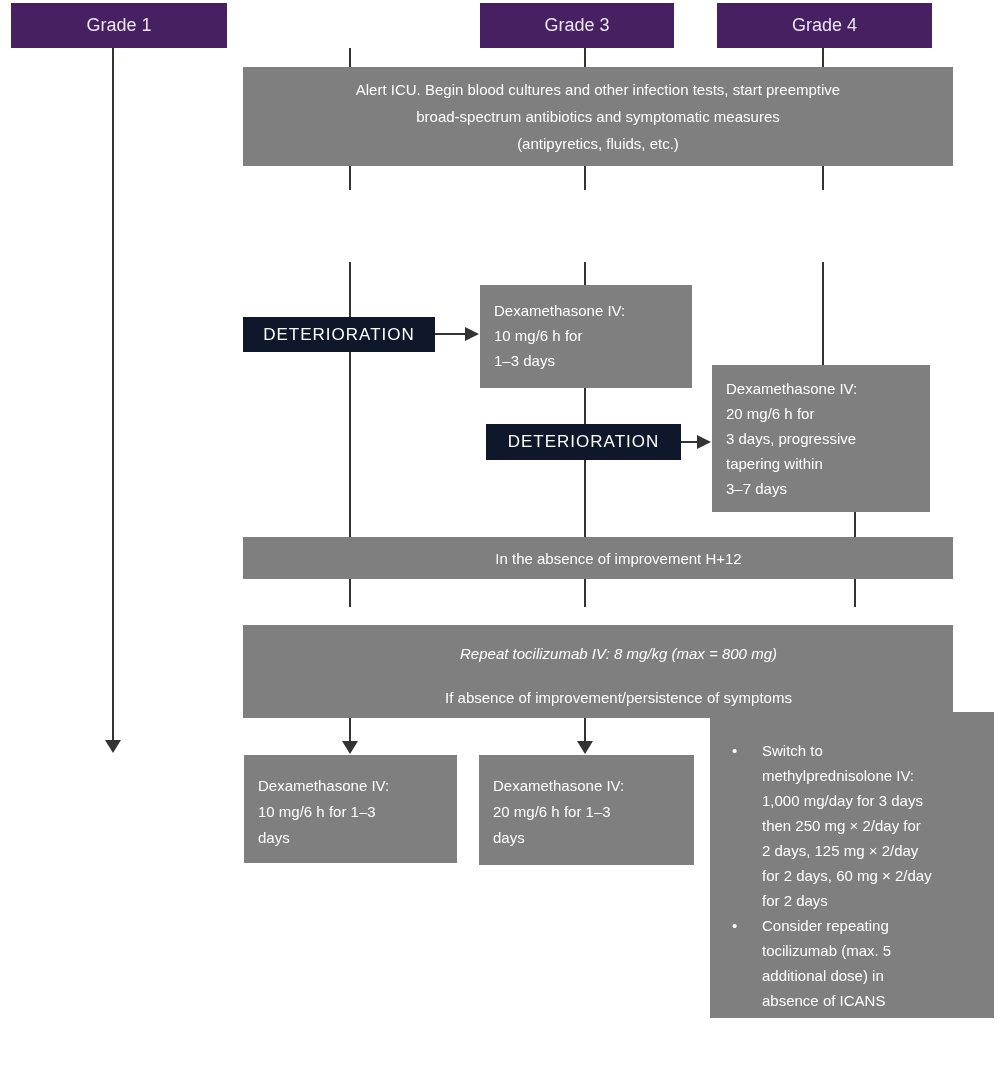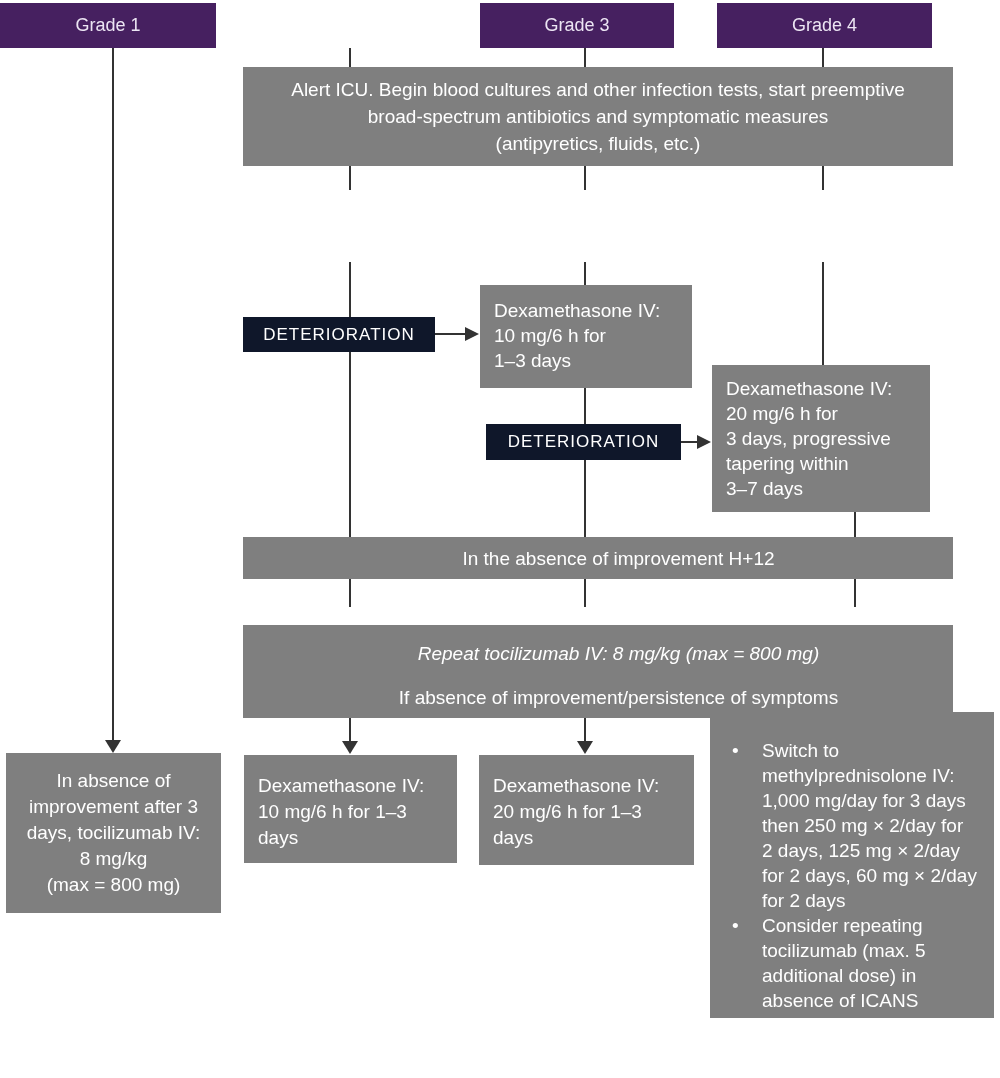--- a/index.html
+++ b/index.html
@@ -19,21 +19,21 @@
     color: #ece5f3;
     font-size: 18px;
     display: flex;
     align-items: center;
     justify-content: center;
   }
   .gbox {
     position: absolute;
     background: #7f7f7f;
     color: #ffffff;
-    font-size: 19px;
+    font-size: 15px;
     line-height: 25px;
     box-sizing: border-box;
   }
   .center {
     display: flex;
     align-items: center;
     justify-content: center;
     text-align: center;
   }
   .pre { white-space: pre-line; }
@@ -95,21 +95,21 @@
   <div class="vline" style="left:854px; top:511px; height:26px;"></div>
   <div class="vline" style="left:854px; top:579px; height:28px;"></div>
   <div class="vline" style="left:854px; top:648px; height:29px;"></div>
   <div class="vline" style="left:854px; top:718px; height:24px;"></div>
 
   <div class="arrow-down" style="left:105px; top:740px;"></div>
   <div class="arrow-down" style="left:342px; top:741px;"></div>
   <div class="arrow-down" style="left:577px; top:741px;"></div>
   <div class="arrow-down" style="left:847px; top:741px;"></div>
 
-  <div class="hdr" style="left:0; width:216px;">
+  <div class="hdr" style="left:11px; width:216px;">
     <span>Grade 1</span>
   </div>
   <div class="hdr" style="left:480px; width:194px;">
     <span>Grade 3</span>
   </div>
   <div class="hdr" style="left:717px; width:215px;">
     <span>Grade 4</span>
   </div>
 
   <div class="gbox center pre" style="left:243px; top:67px; width:710px; height:99px; line-height:27px;">Alert ICU. Begin blood cultures and other infection tests, start preemptive
@@ -136,25 +136,20 @@
   <div class="gbox pre" style="left:712px; top:365px; width:218px; height:147px; padding:11px 6px 0 14px;">Dexamethasone IV:
 20 mg/6 h for
 3 days, progressive
 tapering within
 3–7 days</div>
 
   <div class="gbox band center" style="top:537px; height:42px;">In the absence of improvement H+12</div>
   <div class="gbox band center" style="top:625px; height:57px;font-style:italic;">Repeat tocilizumab IV: 8 mg/kg (max = 800 mg)</div>
   <div class="gbox band center" style="top:677px; height:41px;">If absence of improvement/persistence of symptoms</div>
 
-  <div class="gbox center pre" style="left:6px; top:753px; width:215px; height:160px; line-height:26px;">In absence of
-improvement after 3
-days, tocilizumab IV:
-8 mg/kg
-(max = 800 mg)</div>
 
   <div class="gbox pre" style="left:244px; top:755px; width:213px; height:108px; padding:18px 20px 0 14px; line-height:26px;">Dexamethasone IV:
 10 mg/6 h for 1–3
 days</div>
 
   <div class="gbox pre" style="left:479px; top:755px; width:215px; height:110px; padding:18px 20px 0 14px; line-height:26px;">Dexamethasone IV:
 20 mg/6 h for 1–3
 days</div>
 
   <div class="gbox" style="left:710px; top:712px; width:284px; height:306px; padding:26px 8px 0 16px;">

